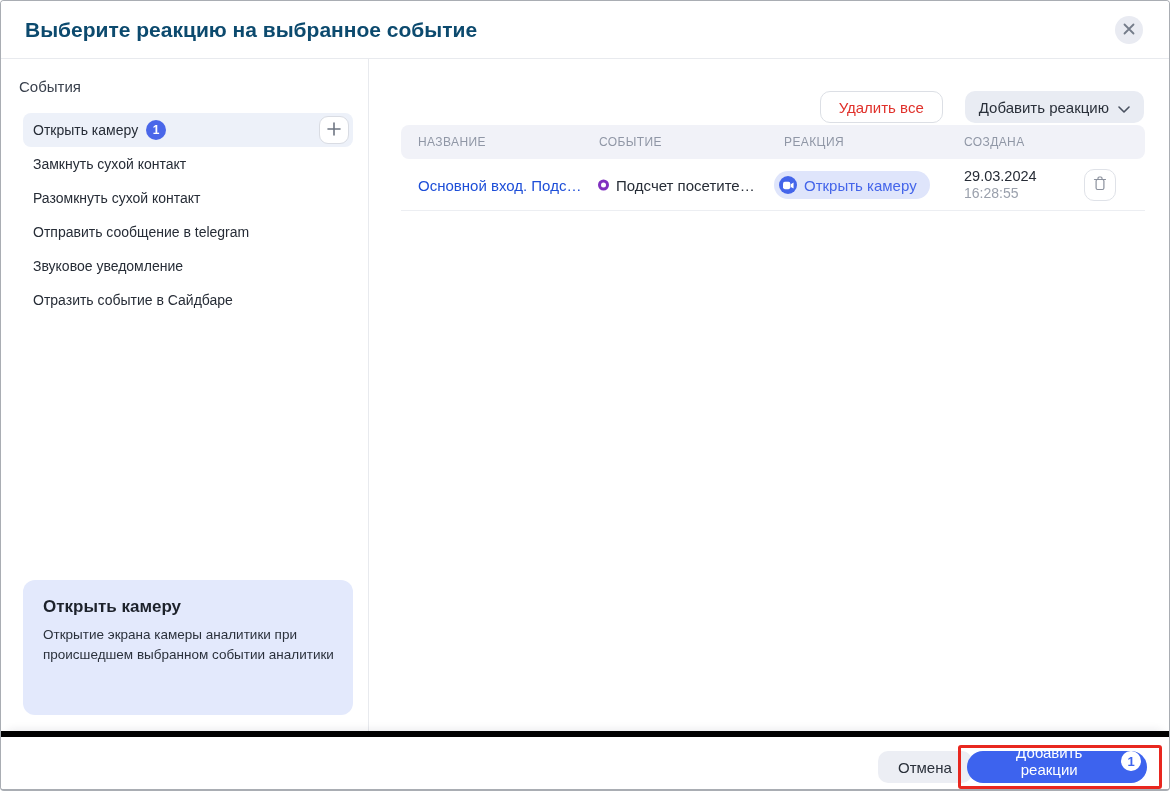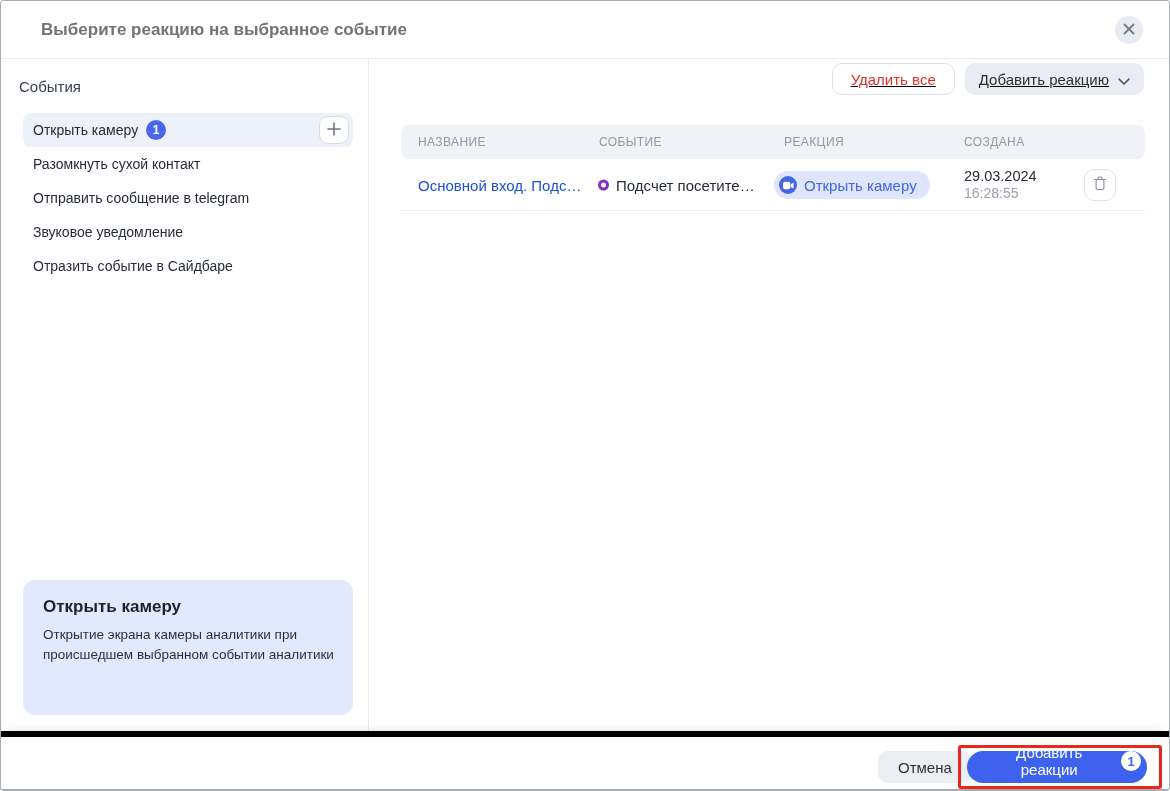--- a/index.html
+++ b/index.html
@@ -6,21 +6,21 @@
   html,body { background:#fff; }
   body { font-family:"Liberation Sans", sans-serif; }
 
   .modal {
     position:relative; width:1170px; height:791px; background:#fff;
     border:1px solid #a9adb3; border-bottom-width:2px; border-radius:4px; overflow:hidden;
   }
 
   
   .header { position:absolute; top:0; left:0; right:0; height:58px; border-bottom:1px solid #e8eaee; background:#fff; }
-  .title { position:absolute; left:24px; top:50%; transform:translateY(-50%); font-size:17px; font-weight:700; color:#737373;margin-left:16px; }
+  .title { position:absolute; left:24px; top:50%; transform:translateY(-50%); font-size:21px; font-weight:700; color:#0c4a6e; }
   .close-btn { position:absolute; right:26px; top:15px; width:28px; height:28px; border-radius:50%;
     background:#e9ebf2; display:flex; align-items:center; justify-content:center; cursor:pointer; border:none; }
 
   
   .body { position:absolute; top:58px; left:0; right:0; bottom:58px; }
   .sidebar { position:absolute; left:0; top:0; bottom:0; width:368px; border-right:1px solid #e8eaee; }
   .sidebar-heading { position:absolute; left:18px; top:19px; font-size:15px; color:#3a414d; }
 
   .events-list { position:absolute; left:0; right:0; top:54px; list-style:none; }
   .event-item { position:relative; height:34px; margin:0 16px 0 22px; width:330px;
@@ -31,21 +31,21 @@
   .plus-btn { position:absolute; right:4px; top:50%; transform:translateY(-50%); width:30px; height:28px;
     background:#fff; border:1px solid #d9dce3; border-radius:9px; display:flex; align-items:center; justify-content:center; cursor:pointer; }
 
   .info-card { position:absolute; left:22px; bottom:16px; width:330px; height:135px;
     background:#e3e9fc; border-radius:12px; padding:17px 20px; }
   .info-card-title { font-size:17px; font-weight:700; color:#1d222b; margin-bottom:8px; }
   .info-card-desc { font-size:13.5px; color:#2b313c; line-height:1.45; width:295px; }
 
   
   .content { position:absolute; left:368px; top:0; right:0; bottom:0; }
-  .actions { position:absolute; top:4px; right:25px; display:flex; gap:10px;text-decoration:underline; }
+  .actions { position:absolute; top:32px; right:25px; display:flex; gap:22px; }
   .btn { height:32px; display:inline-flex; align-items:center; font-size:15px; cursor:pointer; border:none; background:none; }
   .btn-delete-all { padding:0 18px; background:#fff; border:1px solid #dcdfe5; border-radius:10px; color:#e0312b; }
   .btn-add-reaction { padding:16px 14px; background:#e9ecf3; border-radius:10px; color:#2a303a; }
   .btn-add-reaction svg { margin-left:9px; }
 
   .table { position:absolute; left:32px; right:24px; top:66px; }
   .thead { position:relative; height:34px; background:#f1f2f8; border-radius:8px; }
   .th { position:absolute; top:50%; transform:translateY(-50%); font-size:12px; color:#9097a6; letter-spacing:0.4px; }
   .th1 { left:17px; } .th2 { left:198px; } .th3 { left:383px; } .th4 { left:563px; }
 
@@ -103,20 +103,23 @@
           <span class="count-badge">1</span>
           <button class="plus-btn">
             <span>
               <svg width="14" height="14" viewBox="0 0 14 14" fill="none" stroke="#6e7582" stroke-width="1.6" stroke-linecap="round">
                   <path d="M7 1 V13 M1 7 H13"></path>
                 </svg>
             </span>
           </button>
         </li>
         <li class="event-item">
+          <span>Замкнуть сухой контакт</span>
+        </li>
+        <li class="event-item">
           <span>Разомкнуть сухой контакт</span>
         </li>
         <li class="event-item">
           <span>Отправить сообщение в telegram</span>
         </li>
         <li class="event-item">
           <span>Звуковое уведомление</span>
         </li>
         <li class="event-item">
           <span>Отразить событие в Сайдбаре</span>

